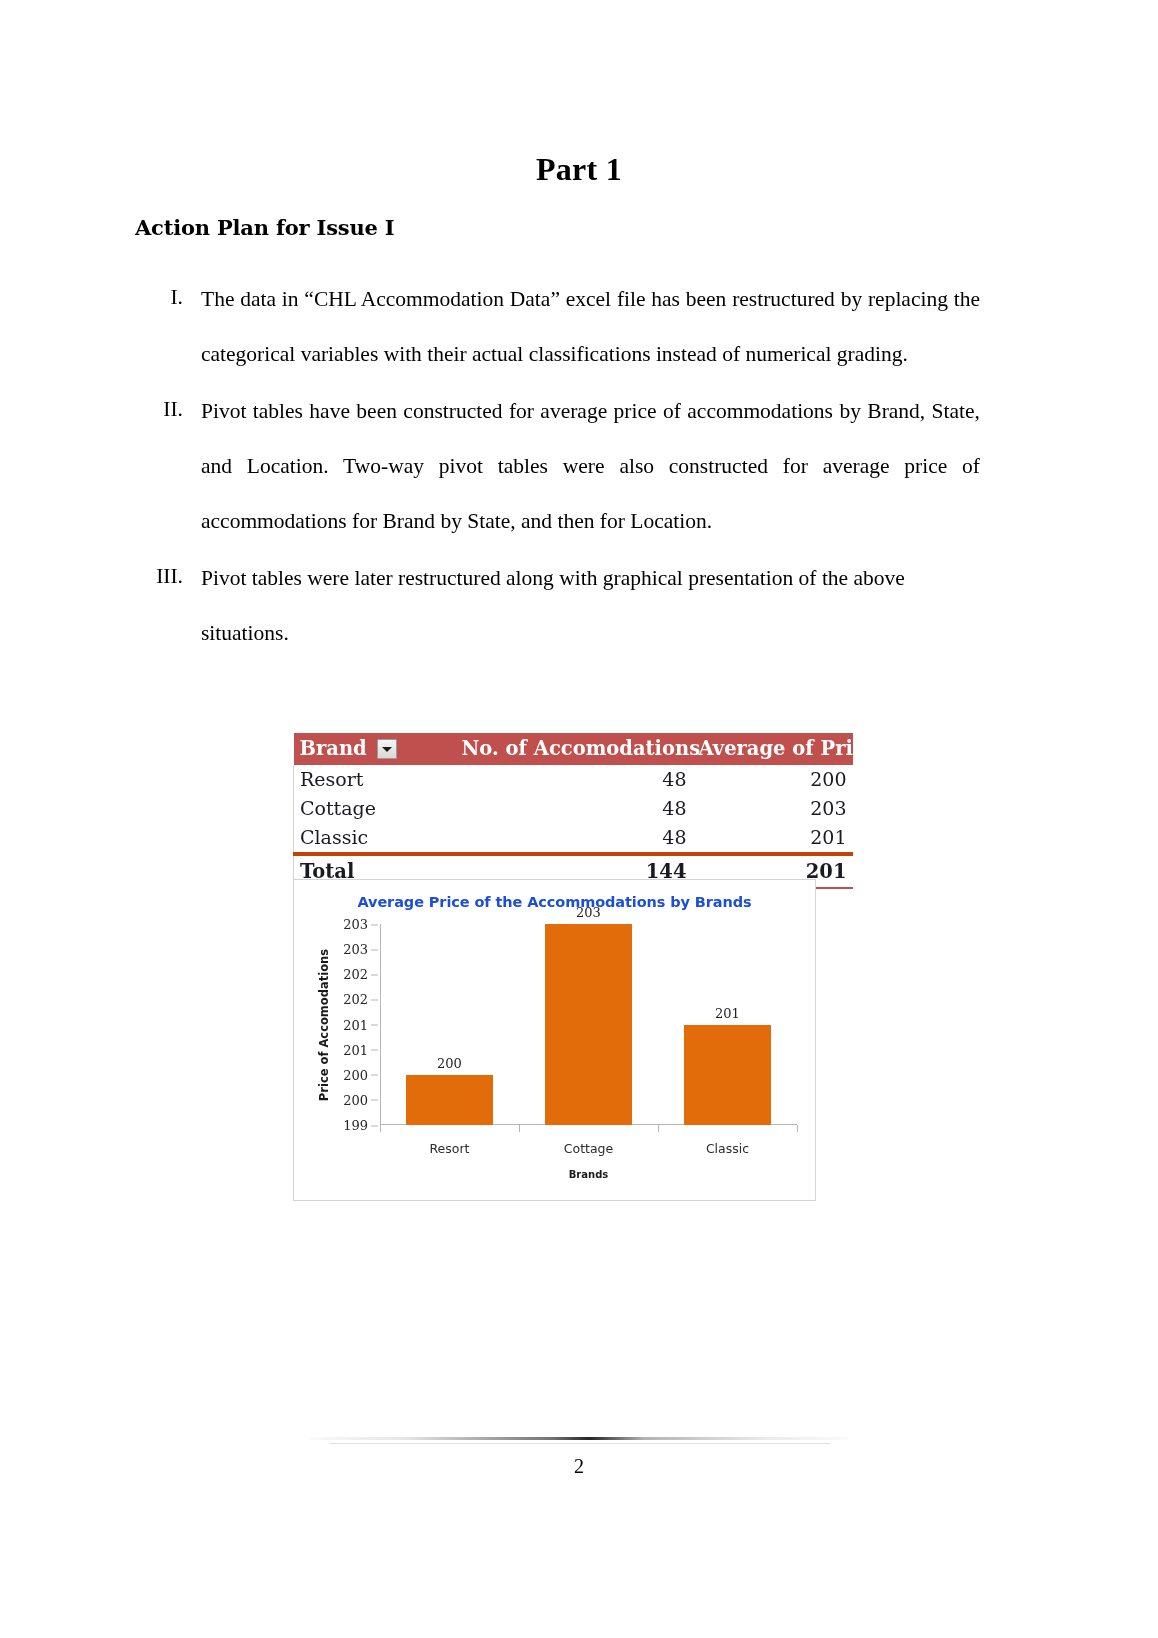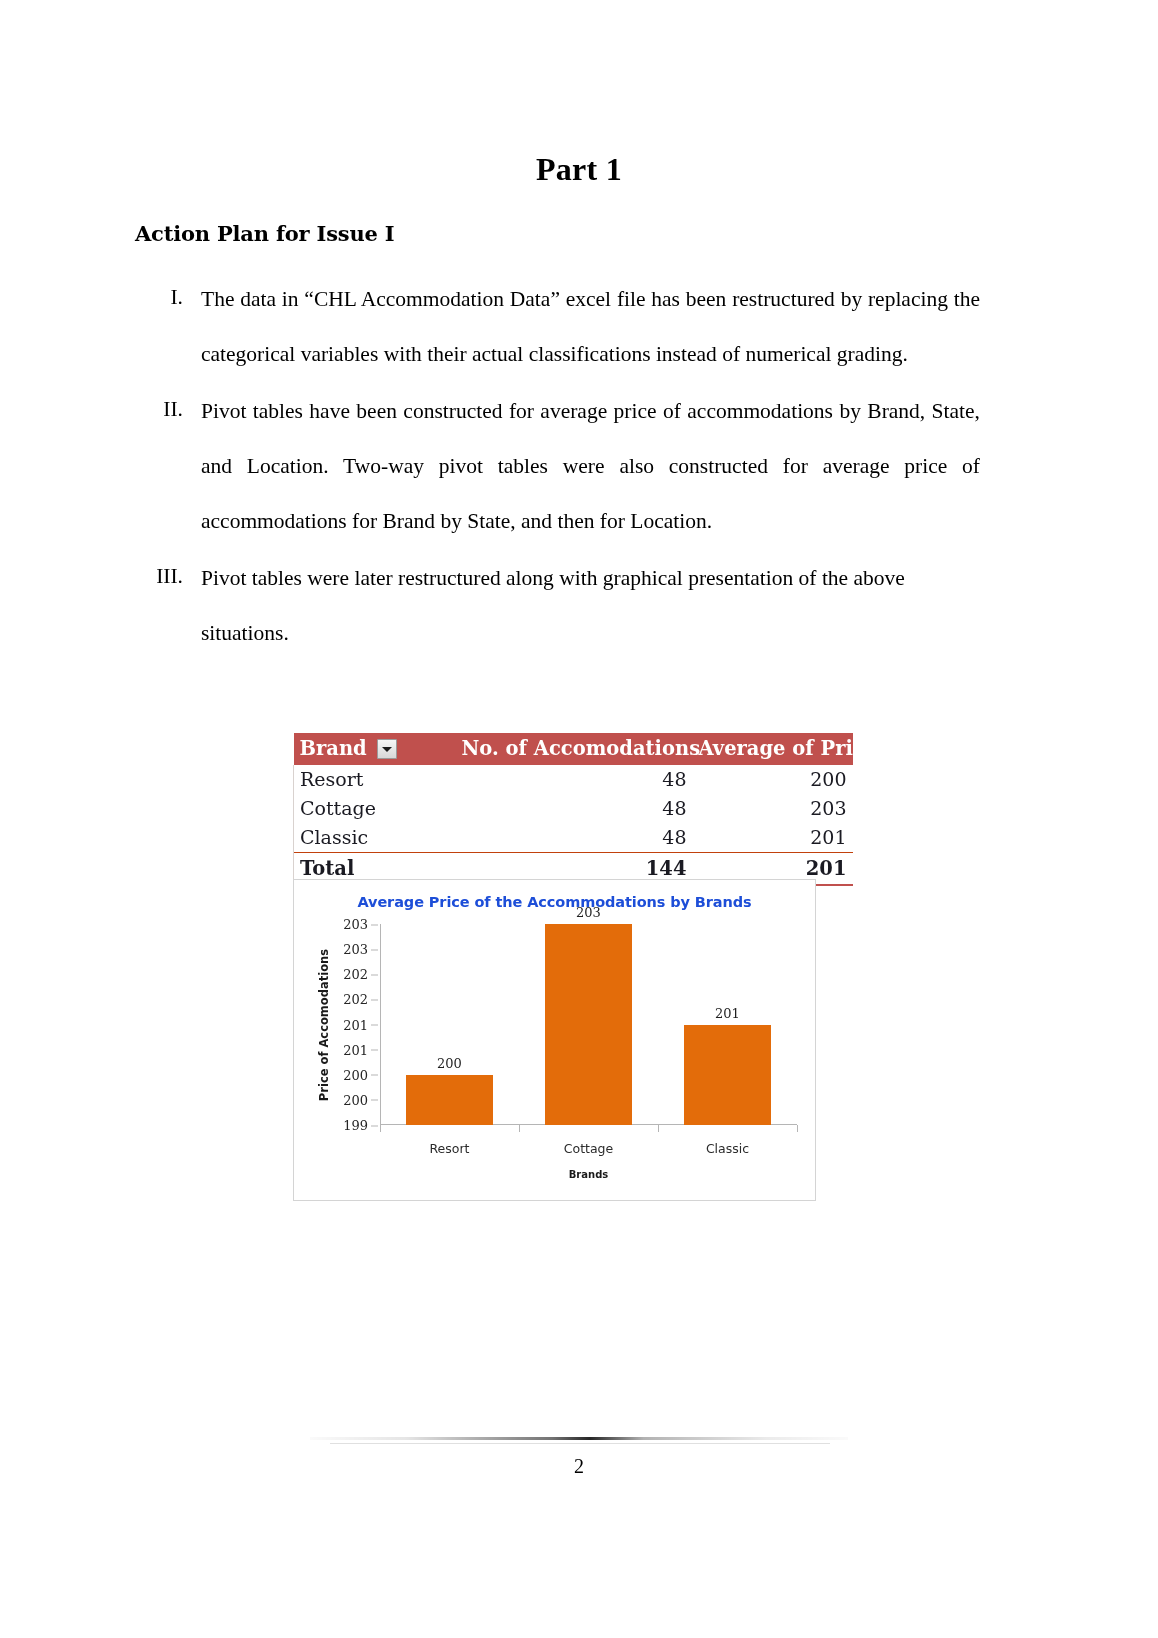--- a/index.html
+++ b/index.html
@@ -30,21 +30,21 @@
     width: 1158px;
     text-align: center;
     font-family: "Liberation Serif", serif;
     font-weight: bold;
     font-size: 32px;
     letter-spacing: 0.3px;
   }
 
   .section-heading {
     position: absolute;
-    top: 204px;
+    top: 198px;
     left: 135px;
     font-family: "DejaVu Serif", serif;
     font-weight: bold;
     font-size: 21px;
     letter-spacing: -0.2px;
   }
 
   
   .list {
     position: absolute;
@@ -152,21 +152,21 @@
     color: #1a1a22;
     padding: 0 6px;
     height: 29px;
   }
   .cell-brand { text-align: left; border-left: 1px solid #d9d2cf; }
   .cell-num   { text-align: right; padding-right: 30px; }
   .cell-avg   { text-align: right; padding-right: 8px; }
 
   .pivot-total td {
     font-weight: bold;
-    border-top: 1px solid #c2410c;
+    border-top: 4px solid #c2410c;
     border-bottom: 2px solid #C0504D;
     height: 31px;
     padding: 0 6px;
     font-size: 19.5px;
   }
   .pivot-total .cell-brand { border-left: 1px solid #d9d2cf; }
 
   
   .chart-box {
     position: absolute;

